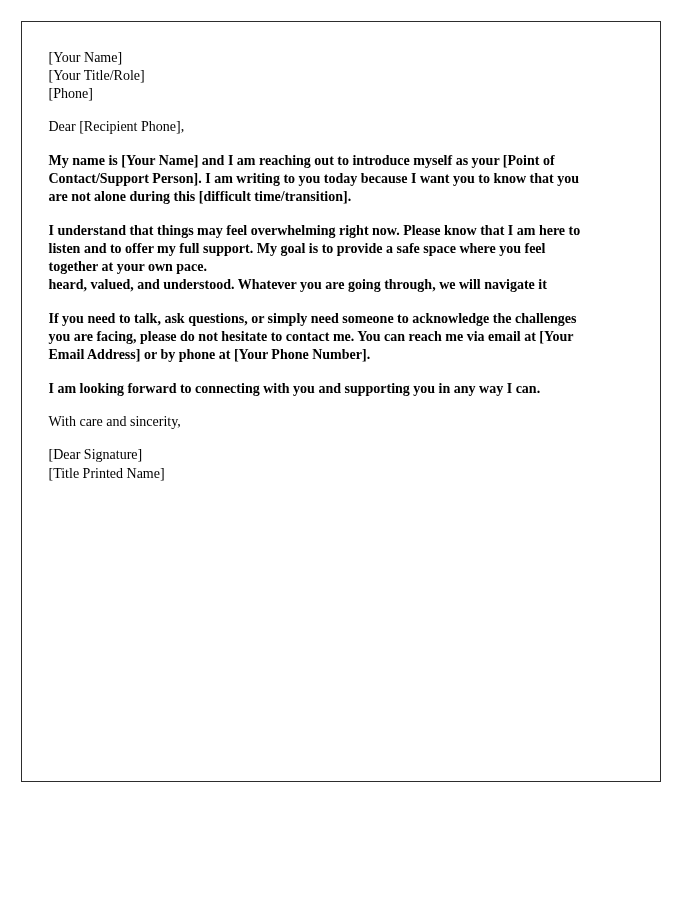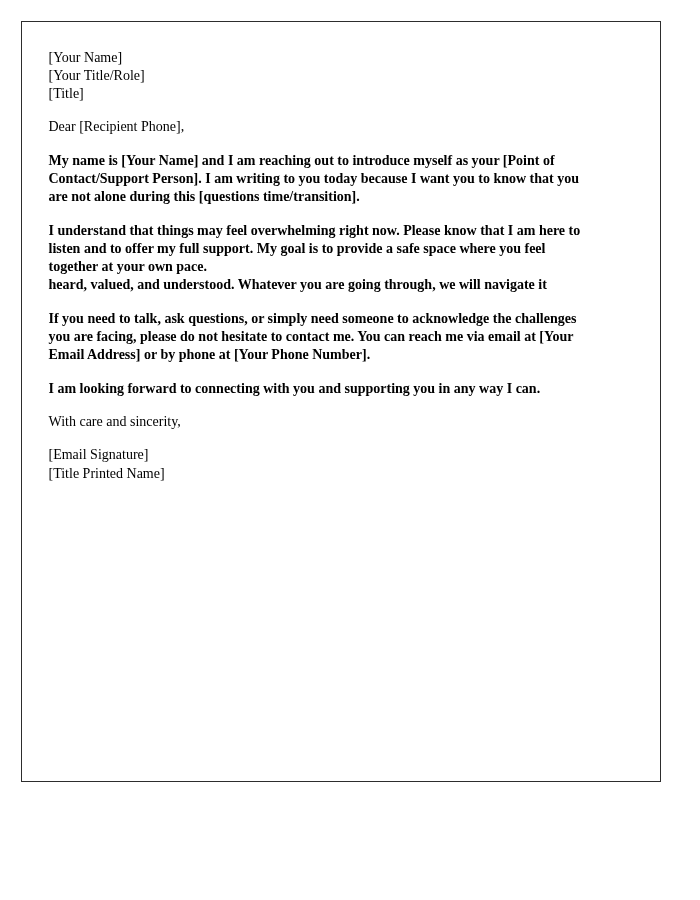--- a/index.html
+++ b/index.html
@@ -48,32 +48,32 @@
 </style>
 </head>
 <body>
 
 <div class="canvas">
   <div class="page">
 
     <div class="block">
         <div class="line">[Your Name]</div>
         <div class="line">[Your Title/Role]</div>
-        <div class="line">[Title]</div>
+        <div class="line">[Phone]</div>
       </div>
 
     <div class="block">
       <div class="line">Dear [Recipient Phone],</div>
     </div>
 
     <div>
         <div class="para">
           <div class="line">My name is [Your Name] and I am reaching out to introduce myself as your [Point of</div>
           <div class="line">Contact/Support Person]. I am writing to you today because I want you to know that you</div>
-          <div class="line">are not alone during this [questions time/transition].</div>
+          <div class="line">are not alone during this [difficult time/transition].</div>
         </div>
         <div class="para">
           <div class="line">I understand that things may feel overwhelming right now. Please know that I am here to</div>
           <div class="line">listen and to offer my full support. My goal is to provide a safe space where you feel</div>
           <div class="line">together at your own pace.</div>
           <div class="line">heard, valued, and understood. Whatever you are going through, we will navigate it</div>
         </div>
         <div class="para">
           <div class="line">If you need to talk, ask questions, or simply need someone to acknowledge the challenges</div>
           <div class="line">you are facing, please do not hesitate to contact me. You can reach me via email at [Your</div>
@@ -82,18 +82,18 @@
         <div class="para">
           <div class="line">I am looking forward to connecting with you and supporting you in any way I can.</div>
         </div>
       </div>
 
     <div class="block">
       <div class="line">With care and sincerity,</div>
     </div>
 
     <div class="block">
-        <div class="line">[Email Signature]</div>
+        <div class="line">[Dear Signature]</div>
         <div class="line">[Title Printed Name]</div>
       </div>
 
   </div>
 </div>
 
 </body></html>

